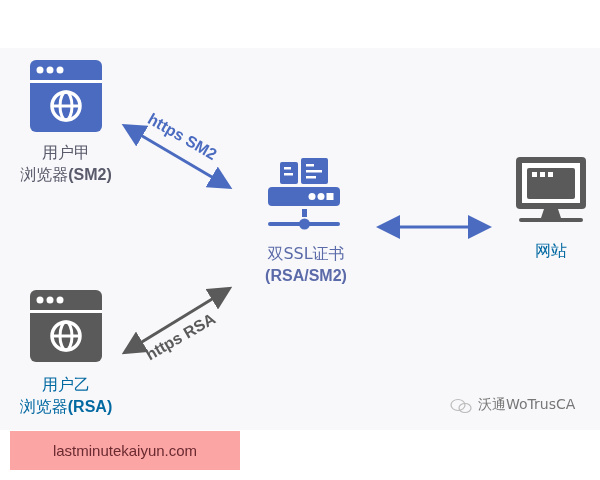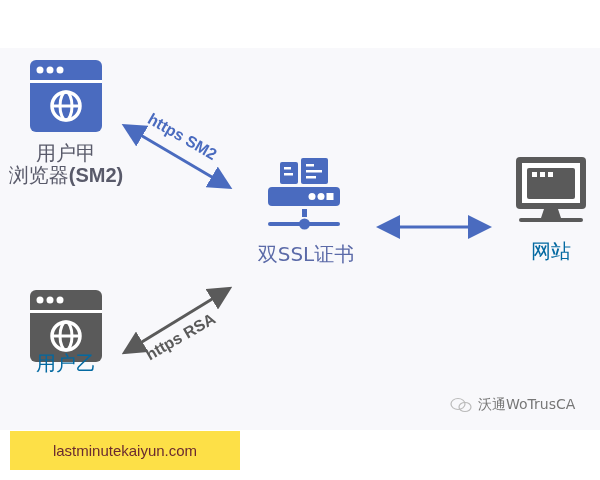--- a/index.html
+++ b/index.html
@@ -8,39 +8,39 @@
       background: #ffffff;
       font-family: "DejaVu Sans", "Liberation Sans", sans-serif;
     }
     .panel {
       position: absolute; left: 0; top: 48px; width: 600px; height: 382px;
       background: #f8f8fb;
     }
     .abs { position: absolute; }
     .label {
       position: absolute; text-align: center; color: #595a6a;
-      font-size: 20px; line-height: 22px; white-space: nowrap;
+      font-size: 16px; line-height: 22px; white-space: nowrap;
     }
     .label .b { font-family: Liberation Sans, sans-serif; font-weight: bold; }
     .label.blue { color: #5b6aa8; }
     .label.dark { color: #0369a1; }
     .rot {
       position: absolute; font-family: "Liberation Sans", sans-serif;
       font-weight: bold; font-size: 16px; white-space: nowrap;
       transform-origin: center center;
     }
     .banner {
       position: absolute; left: 10px; top: 431px; width: 230px; height: 39px;
-      background: #fde047; display: flex; align-items: center; justify-content: center;
+      background: #fca5a5; display: flex; align-items: center; justify-content: center;
     }
     .banner span {
       font-family: "Liberation Sans", sans-serif; font-size: 15px; color: #6a2a30;
     }
     .watermark {
-      position: absolute; left: 450px; top: 396px; display: flex; align-items: center;
+      position: absolute; left: 450px; top: 396px; display: flex; align-items: flex-end;
       gap: 6px; color: #777777; font-size: 14px;
     }
   </style>
 </head>
 <body>
 
 <div class="panel"></div>
 
 <svg class="abs" style="left:30px;top:60px" width="72" height="72" viewBox="0 0 72 72">
   <rect x="0" y="0" width="72" height="72" rx="6" fill="#4a6bbf"></rect>
@@ -60,42 +60,44 @@
 <svg class="abs" style="left:30px;top:290px" width="72" height="72" viewBox="0 0 72 72">
   <rect x="0" y="0" width="72" height="72" rx="6" fill="#5a5a5a"></rect>
   <rect x="0" y="20" width="72" height="3" fill="#ffffff"></rect>
   <circle cx="10" cy="10" r="3.5" fill="#fff"></circle>
     <circle cx="20" cy="10" r="3.5" fill="#fff"></circle>
     <circle cx="30" cy="10" r="3.5" fill="#fff"></circle>
   <circle cx="36" cy="46" r="14" fill="none" stroke="#fff" stroke-width="3.5"></circle>
   <ellipse cx="36" cy="46" rx="6" ry="14" fill="none" stroke="#fff" stroke-width="3"></ellipse>
   <line x1="22" y1="46" x2="50" y2="46" stroke="#fff" stroke-width="3"></line>
 </svg>
-<div class="label dark" style="left:6px;top:352px;width:120px">
+<div class="label dark" style="left:6px;top:374px;width:120px">
   <div>用户乙</div>
+  <div><span>浏览器</span><span class="b">(RSA)</span></div>
 </div>
 
 <svg class="abs" style="left:268px;top:156px" width="76" height="76" viewBox="0 0 76 76">
   <rect x="12" y="6" width="18" height="22" rx="2" fill="#4a6bbf"></rect>
   <rect x="16" y="11" width="7" height="2.5" fill="#fff"></rect>
     <rect x="16" y="17" width="9" height="2.5" fill="#fff"></rect>
   <rect x="33" y="2" width="27" height="26" rx="2" fill="#4a6bbf"></rect>
   <rect x="38" y="8" width="8" height="2.5" fill="#fff"></rect>
     <rect x="38" y="14" width="16" height="2.5" fill="#fff"></rect>
     <rect x="38" y="20" width="10" height="2.5" fill="#fff"></rect>
   <rect x="0" y="31" width="72" height="19" rx="4" fill="#4a6bbf"></rect>
   <circle cx="44" cy="40.5" r="3.5" fill="#fff"></circle>
     <circle cx="53" cy="40.5" r="3.5" fill="#fff"></circle>
     <rect x="58.5" y="37" width="7" height="7" fill="#fff"></rect>
   <rect x="34" y="53" width="5" height="8" fill="#4a6bbf"></rect>
   <line x1="2" y1="68" x2="70" y2="68" stroke="#4a6bbf" stroke-width="4" stroke-linecap="round"></line>
   <circle cx="36.5" cy="68" r="5.5" fill="#4a6bbf"></circle>
 </svg>
 <div class="label blue" style="left:190px;top:243px;width:232px">
   <div>双SSL证书</div>
+  <div class="b">(RSA/SM2)</div>
 </div>
 
 <svg class="abs" style="left:516px;top:157px" width="70" height="66" viewBox="0 0 70 66">
   <rect x="0" y="0" width="70" height="52" rx="4" fill="#5a5a5a"></rect>
   <rect x="6" y="6" width="58" height="40" fill="#fff"></rect>
   <rect x="11" y="11" width="48" height="31" rx="2" fill="#5a5a5a"></rect>
   <rect x="16" y="15" width="5" height="5" fill="#fff"></rect>
     <rect x="24" y="15" width="5" height="5" fill="#fff"></rect>
     <rect x="32" y="15" width="5" height="5" fill="#fff"></rect>
   <polygon points="28,52 42,52 45,61 25,61" fill="#5a5a5a"></polygon>

